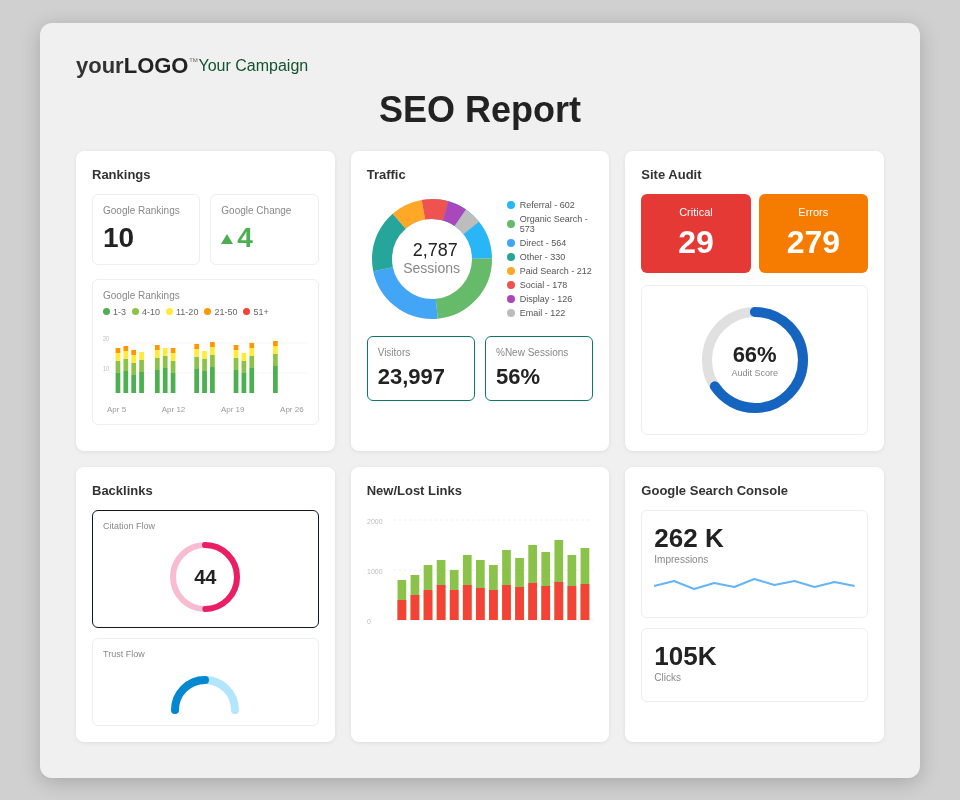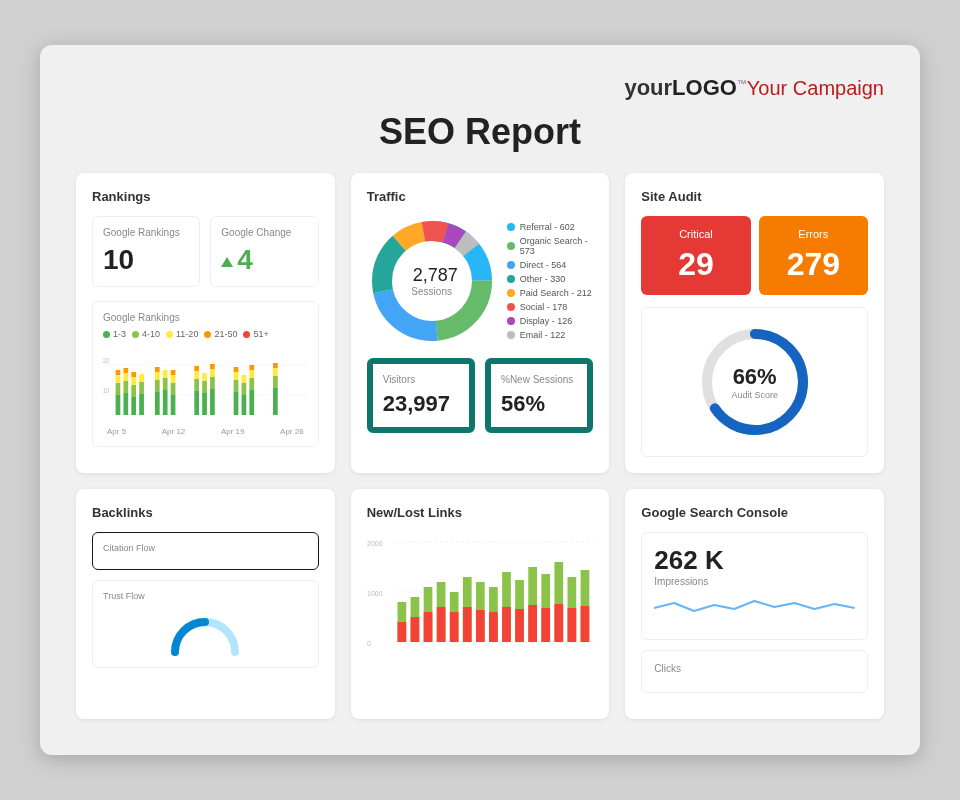--- a/index.html
+++ b/index.html
@@ -13,39 +13,39 @@
     }
     .page {
       width: 880px;
       background: #f0f0f0;
       border-radius: 12px;
       padding: 30px 36px 36px;
       box-shadow: 0 4px 20px rgba(0,0,0,0.2);
     }
     .header {
       display: flex;
-      justify-content: flex-end;
+      justify-content: flex-start;
       align-items: center;
       margin-bottom: 10px;
     }
     .logo {
       font-size: 22px;
       color: #555;
     }
     .logo span {
       font-weight: 900;
       color: #333;
     }
     .logo sup {
       font-size: 10px;
       color: #777;
     }
     .campaign {
-      font-size: 20px;
-      color: #b91c1c;
+      font-size: 16px;
+      color: #14532d;
     }
     .page-title {
       text-align: center;
       font-size: 36px;
       font-weight: 900;
       color: #222;
       margin-bottom: 20px;
     }
     .dashboard-grid {
       display: grid;
@@ -178,21 +178,21 @@
       text-align: center;
     }
     .donut-number {
       font-size: 18px;
       font-weight: 400;
       color: #222;
       line-height: 1.1;
       margin-left: 7px;
     }
     .donut-label {
-      font-size: 10px;
+      font-size: 14px;
       color: #888;
     }
     .traffic-legend {
       flex: 1;
       display: flex;
       flex-direction: column;
       justify-content: center;
       gap: 4px;
     }
     .traffic-legend-item {
@@ -207,21 +207,21 @@
       height: 8px;
       border-radius: 50%;
       flex-shrink: 0;
     }
     .traffic-metrics {
       display: flex;
       gap: 10px;
     }
     .traffic-metric {
       flex: 1;
-      border: 6px solid #0f766e;
+      border: 1px solid #0f766e;
       border-radius: 6px;
       padding: 10px;
     }
     
     .audit-card {
       grid-column: 3;
       grid-row: 1;
     }
     .audit-badges {
       display: flex;
@@ -598,20 +598,28 @@
             <div class="audit-score-lbl">Audit Score</div>
           </div>
         </div>
       </div>
     </div>
 
     <div class="card backlinks-card">
       <div class="card-title">Backlinks</div>
       <div class="citation-flow-box">
         <div class="citation-label">Citation Flow</div>
+        <div class="circle-gauge">
+          <svg viewBox="0 0 80 80">
+            <circle cx="40" cy="40" r="32" fill="none" stroke="#f8bbd0" stroke-width="6"></circle>
+
+            <circle cx="40" cy="40" r="32" fill="none" stroke="#E91E63" stroke-width="6" stroke-dasharray="100 101" stroke-dashoffset="0" transform="rotate(-90 40 40)" stroke-linecap="round"></circle>
+          </svg>
+          <div class="circle-gauge-center">44</div>
+        </div>
       </div>
       <div class="trust-flow-box">
         <div class="citation-label">Trust Flow</div>
         <div style="position:relative;width:80px;height:50px;margin:0 auto;">
           <svg viewBox="0 0 80 50">
 
             <path d="M 10 45 A 30 30 0 0 1 70 45" fill="none" stroke="#b3e5fc" stroke-width="8" stroke-linecap="round"></path>
             <path d="M 10 45 A 30 30 0 0 1 40 15" fill="none" stroke="#0288D1" stroke-width="8" stroke-linecap="round"></path>
           </svg>
         </div>
@@ -683,18 +691,19 @@
       <div class="card-title">Google Search Console</div>
       <div class="gsc-metric">
         <div class="gsc-metric-value">262 K</div>
         <div class="gsc-metric-label">Impressions</div>
         
         <svg class="wave-line" viewBox="0 0 200 30" preserveAspectRatio="none">
           <polyline points="0,15 20,10 40,18 60,12 80,16 100,8 120,14 140,10 160,16 180,11 200,15" fill="none" stroke="#64B5F6" stroke-width="2" stroke-linejoin="round"></polyline>
         </svg>
       </div>
       <div class="gsc-metric">
+        <div class="gsc-metric-value">105K</div>
         <div class="gsc-metric-label">Clicks</div>
       </div>
     </div>
 
   </div>
 </div>
 
 </body></html>

